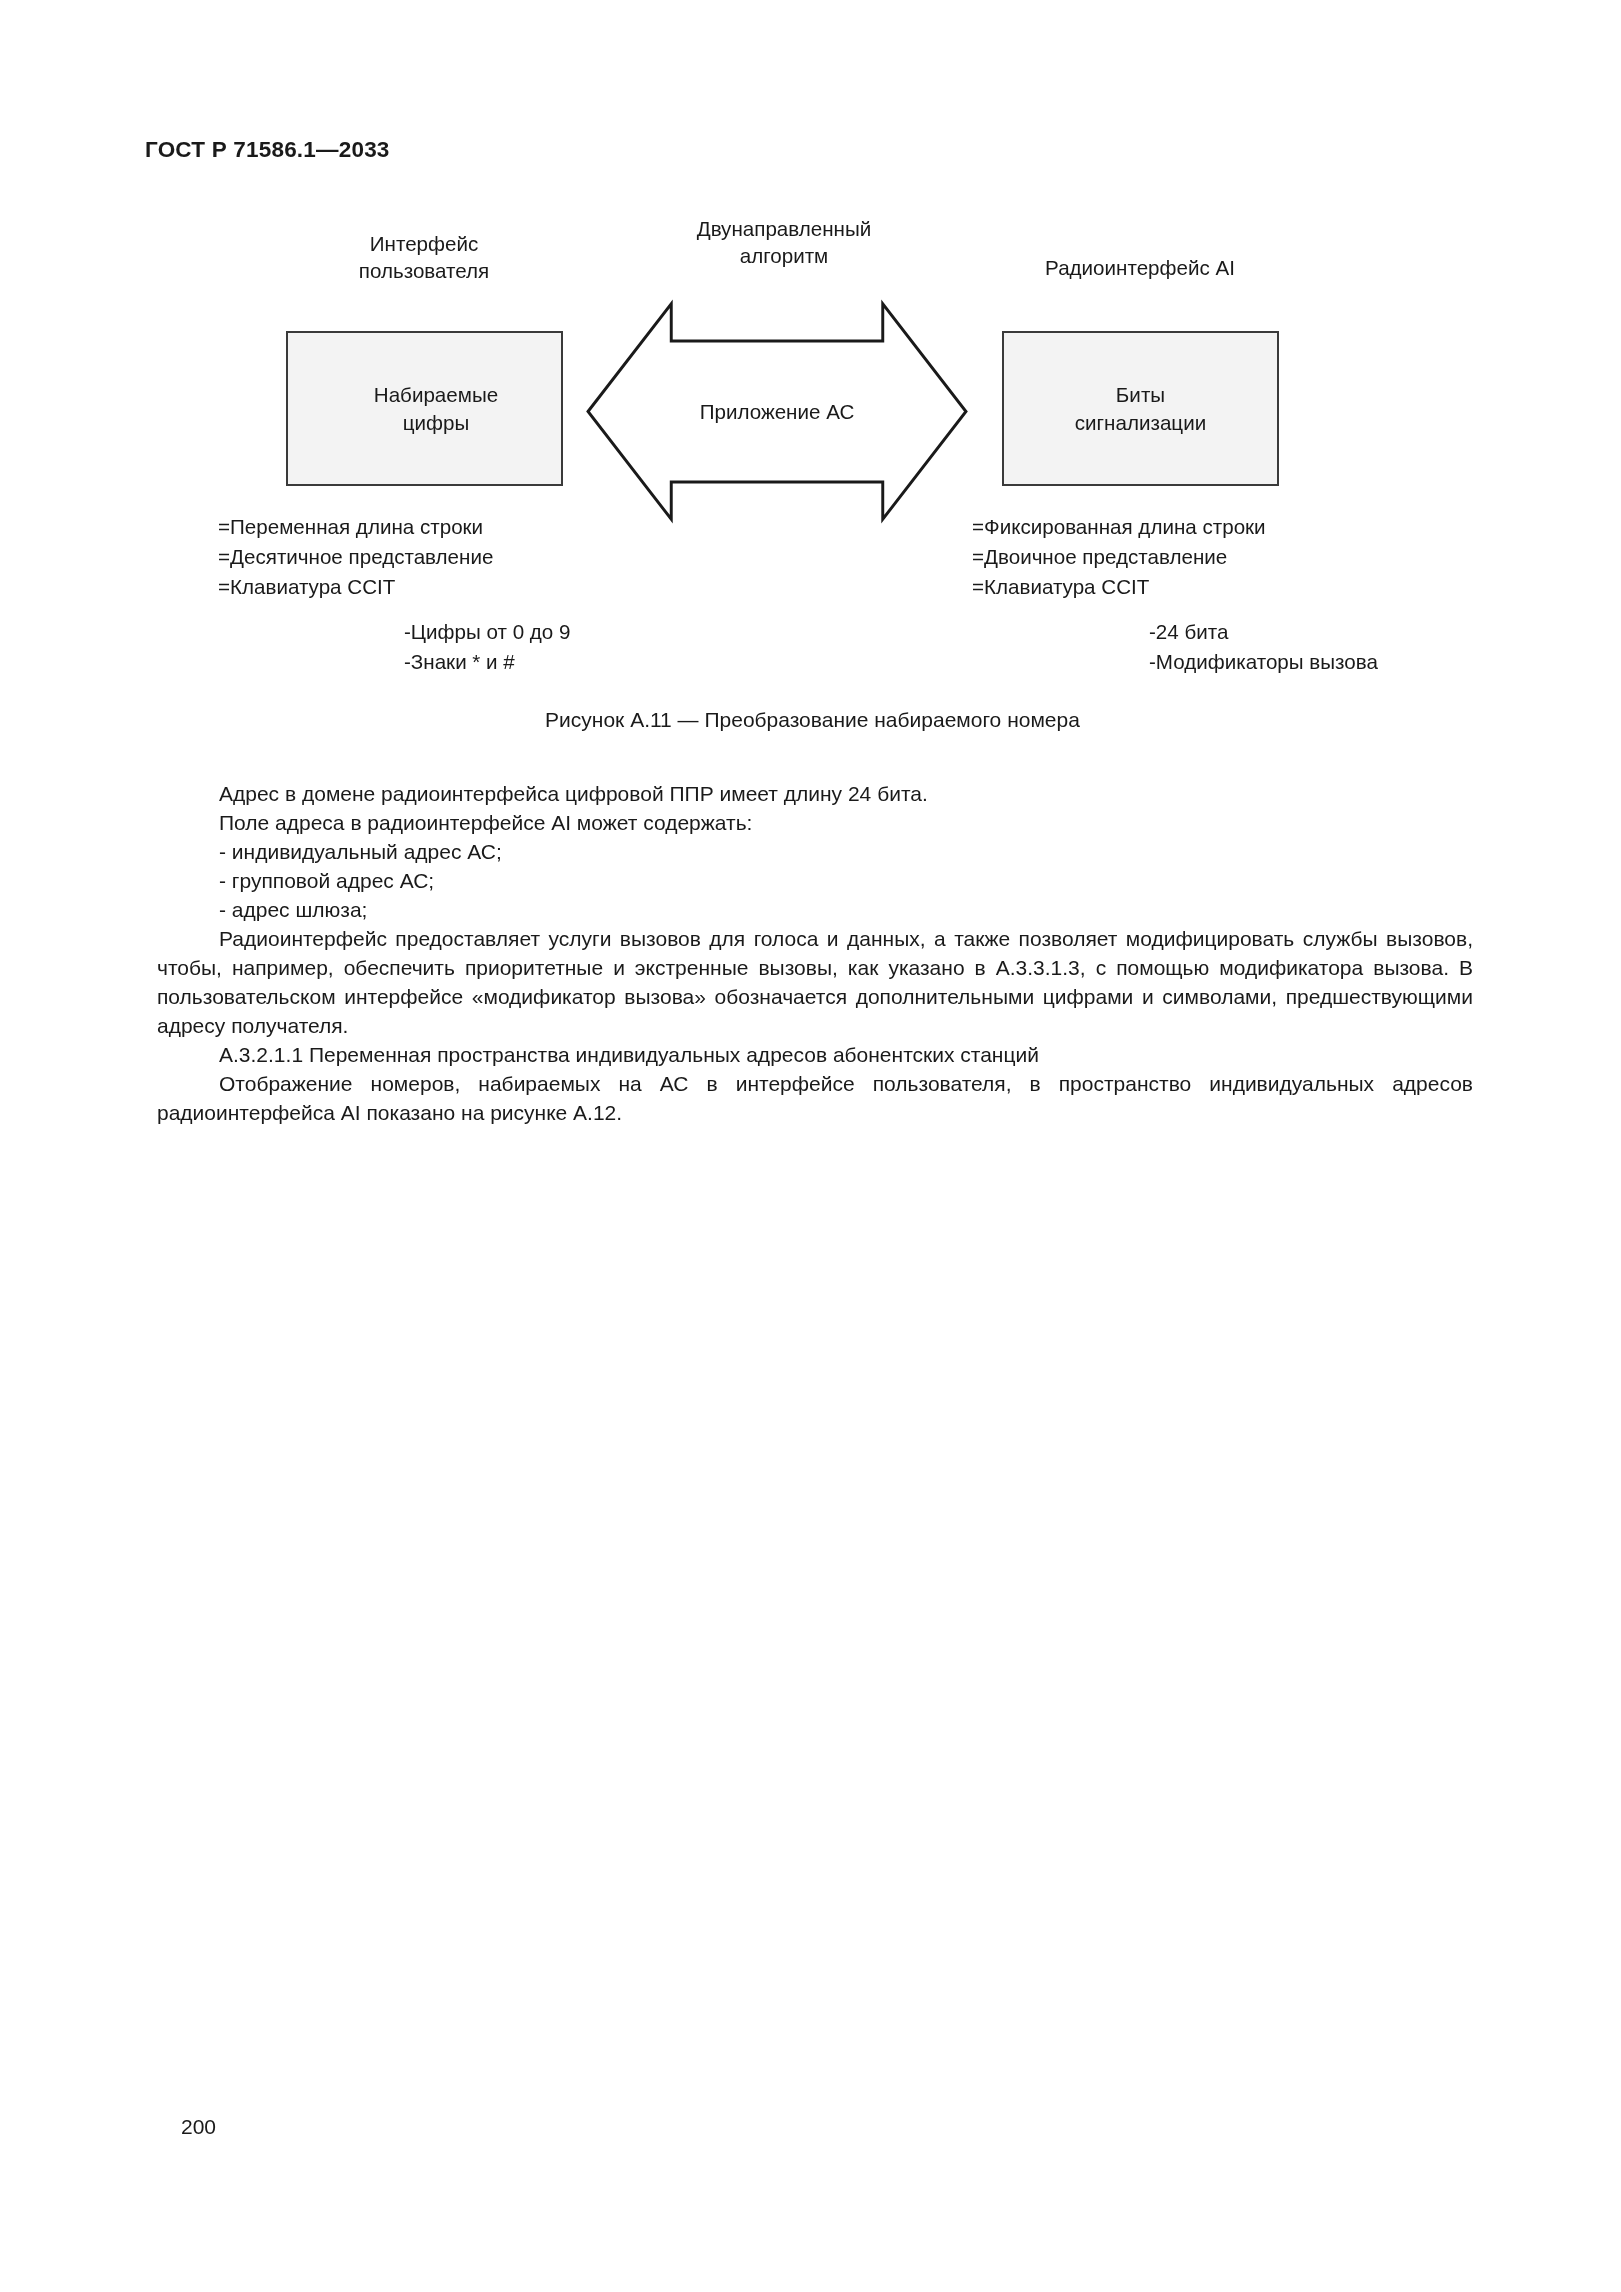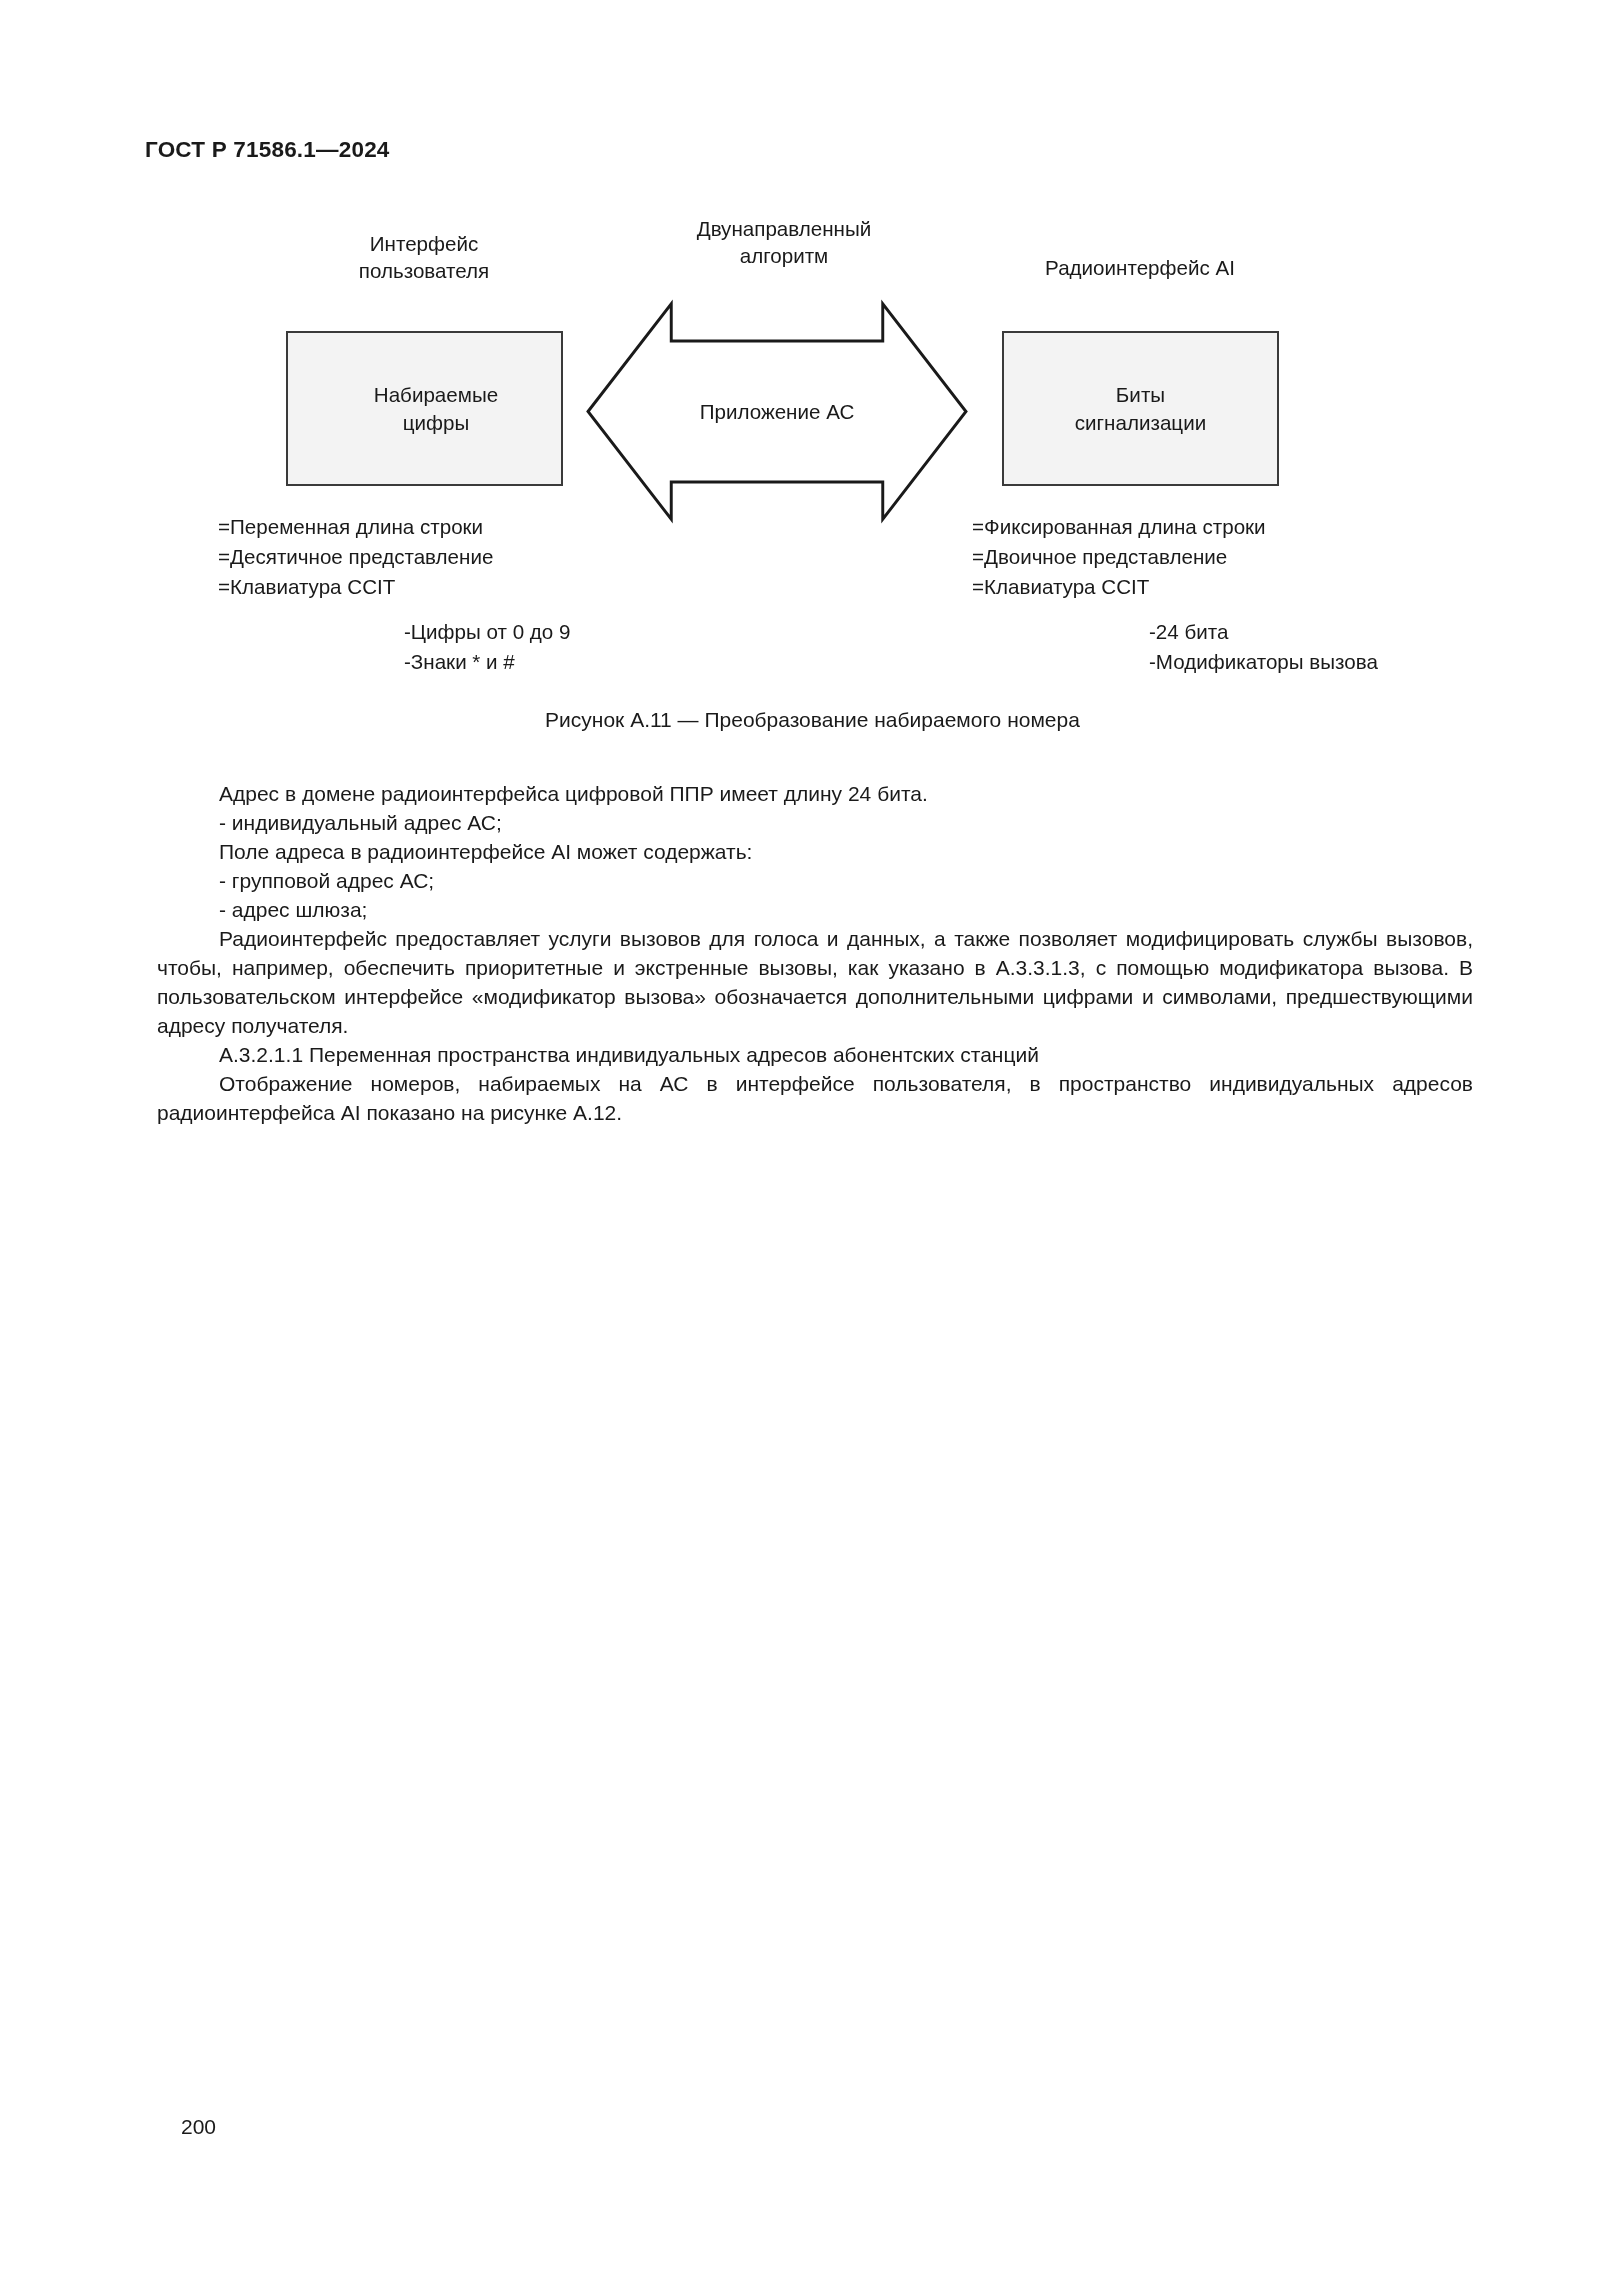--- a/index.html
+++ b/index.html
@@ -89,21 +89,21 @@
     left: 145px; top: 2115px;
     font-size: 21px;
     margin-left: 36px;
   }
 </style>
 </head>
 <body>
 
 <div class="page">
 
-  <div class="abs doc-header">ГОСТ Р 71586.1—2024</div>
+  <div class="abs doc-header">ГОСТ Р 71586.1—2033</div>
 
   <div class="abs fig-top-label left">Интерфейс
 пользователя</div>
 
   <div class="abs fig-top-label center">Двунаправленный
 алгоритм</div>
 
   <div class="abs fig-top-label right">Радиоинтерфейс AI</div>
 
   <div class="abs fig-box left">
@@ -143,22 +143,22 @@
 
   <div class="abs fig-notes subnotes-right">
     <div>-24 бита</div>
     <div>-Модификаторы вызова</div>
   </div>
 
   <div class="abs fig-caption">Рисунок А.11 — Преобразование набираемого номера</div>
 
   <div class="abs body-text">
     <p>Адрес в домене радиоинтерфейса цифровой ППР имеет длину 24 бита.</p>
+    <p>Поле адреса в радиоинтерфейсе AI может содержать:</p>
     <p>- индивидуальный адрес АС;</p>
-    <p>Поле адреса в радиоинтерфейсе AI может содержать:</p>
     <p>- групповой адрес АС;</p>
     <p>- адрес шлюза;</p>
     <p>Радиоинтерфейс предоставляет услуги вызовов для голоса и данных, а также позволяет модифицировать службы вызовов, чтобы, например, обеспечить приоритетные и экстренные вызовы, как указано в А.3.3.1.3, с помощью модификатора вызова. В пользовательском интерфейсе «модификатор вызова» обозначается дополнительными цифрами и символами, предшествующими адресу получателя.</p>
     <p>А.3.2.1.1 Переменная пространства индивидуальных адресов абонентских станций</p>
     <p>Отображение номеров, набираемых на АС в интерфейсе пользователя, в пространство индивидуальных адресов радиоинтерфейса AI показано на рисунке А.12.</p>
   </div>
 
   <div class="abs page-number">200</div>
 
 </div>

